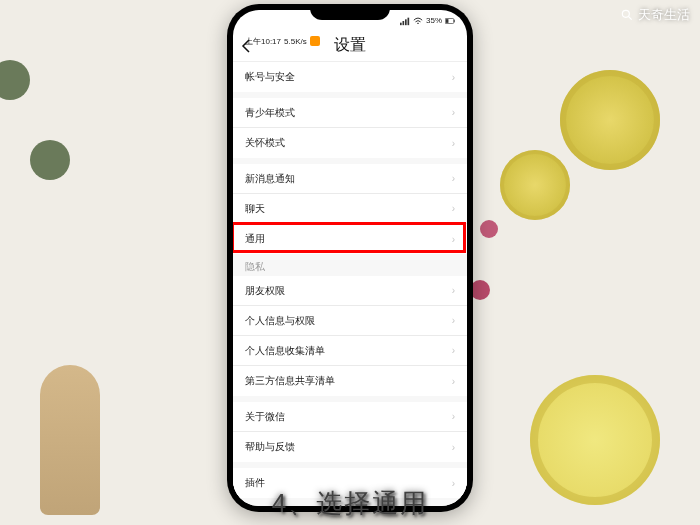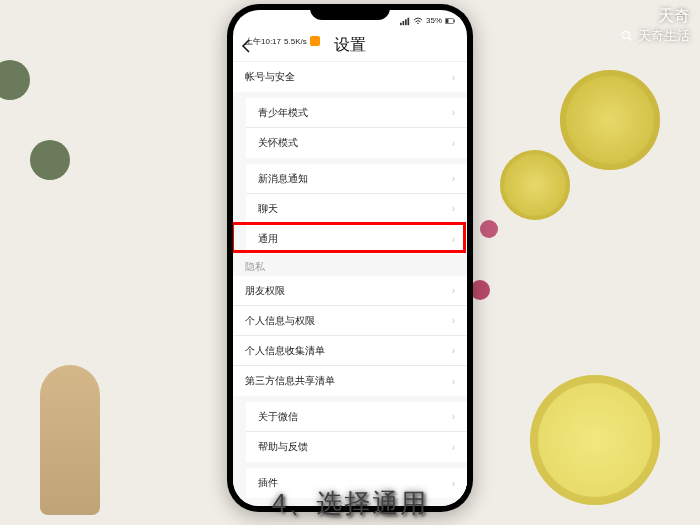--- a/index.html
+++ b/index.html
@@ -102,21 +102,21 @@
   width: 18px;
   height: 18px;
   display: flex;
   align-items: center;
 }
 .navbar .title { font-size: 16px; color: #111; font-weight: 500; }
 
 
 .list { flex: 1; overflow: hidden; background: #f7f7f7; }
 .group { background: #fff; }
-.group + .group { margin-top: 6px; margin-left: 13px; }
+.group + .group { margin-top: 6px; }
 .item {
   height: 30px;
   display: flex;
   align-items: center;
   justify-content: space-between;
   padding: 0 12px;
   border-bottom: 0.5px solid #eaeaea;
   font-size: 10px;
   color: #222;
   background: #fff;
@@ -156,21 +156,20 @@
 
 <div class="decor leaf1"></div>
 <div class="decor citrus1"></div>
 <div class="decor citrus2"></div>
 <div class="decor citrus3"></div>
 <div class="decor flower1"></div>
 <div class="decor flower2"></div>
 <div class="decor spoon"></div>
 
 <div class="watermark">
-  <div>天奇</div>
   <div class="sub">
     <svg viewBox="0 0 24 24" fill="none" stroke="#fff" stroke-width="2">
         <circle cx="10" cy="10" r="6"></circle>
         <line x1="15" y1="15" x2="20" y2="20"></line>
       </svg>
     <span>天奇生活</span>
   </div>
 </div>
 
 <div class="phone">

